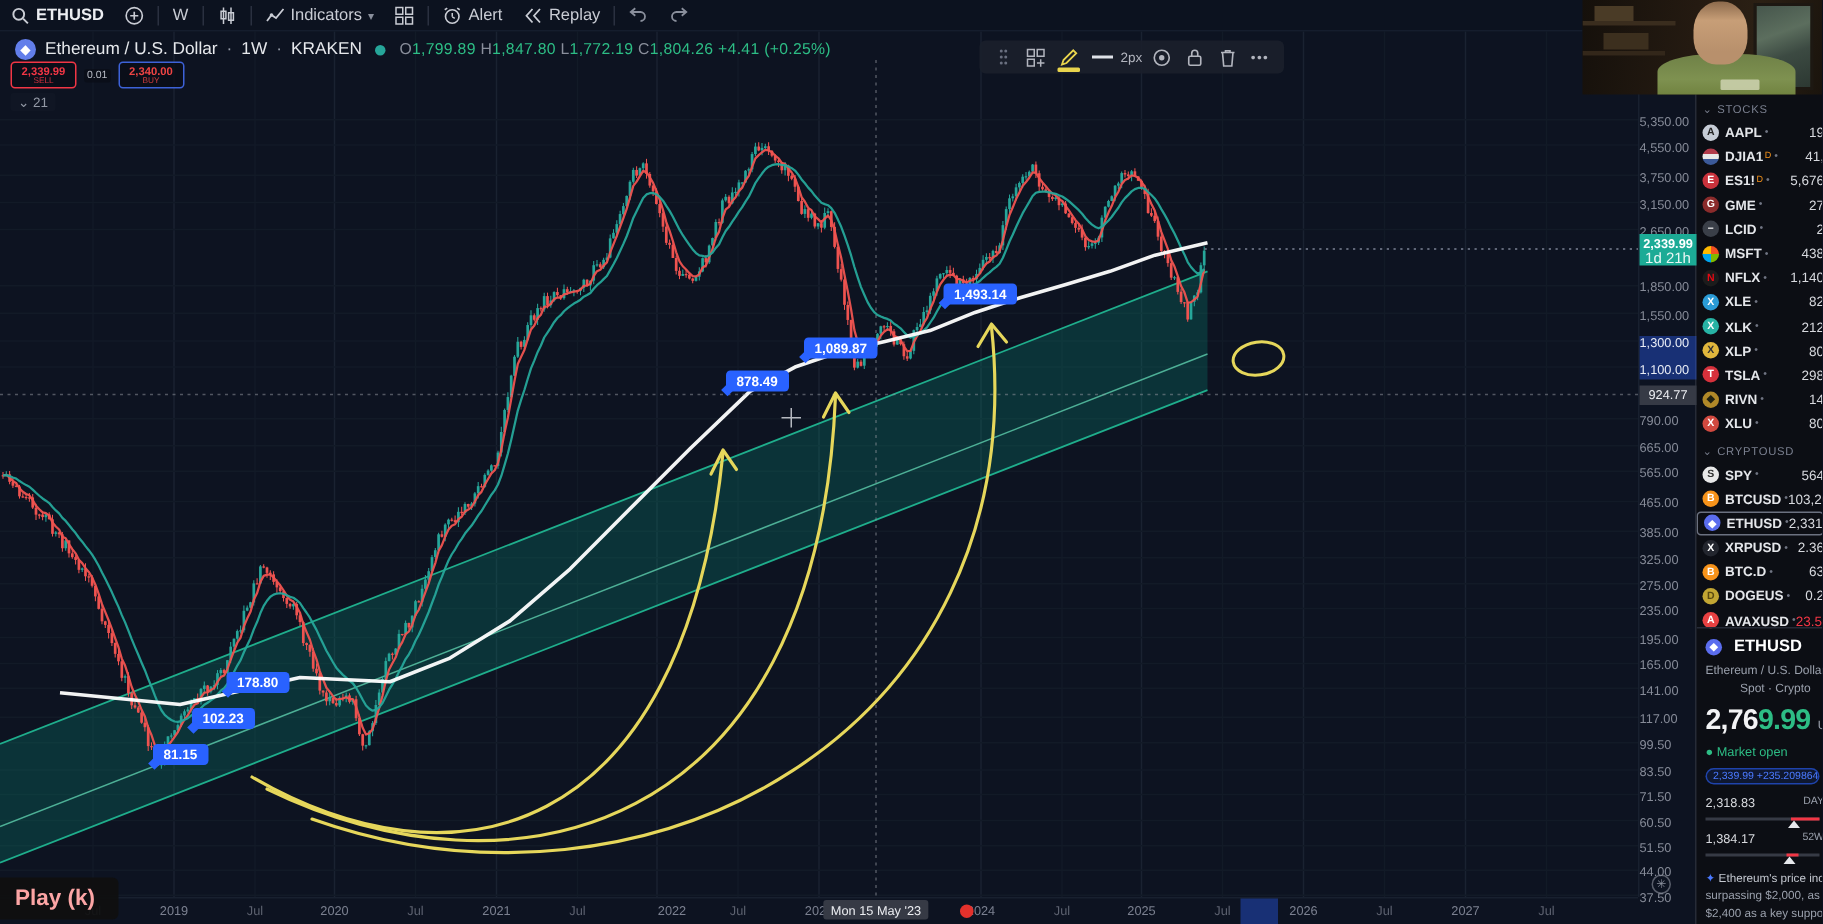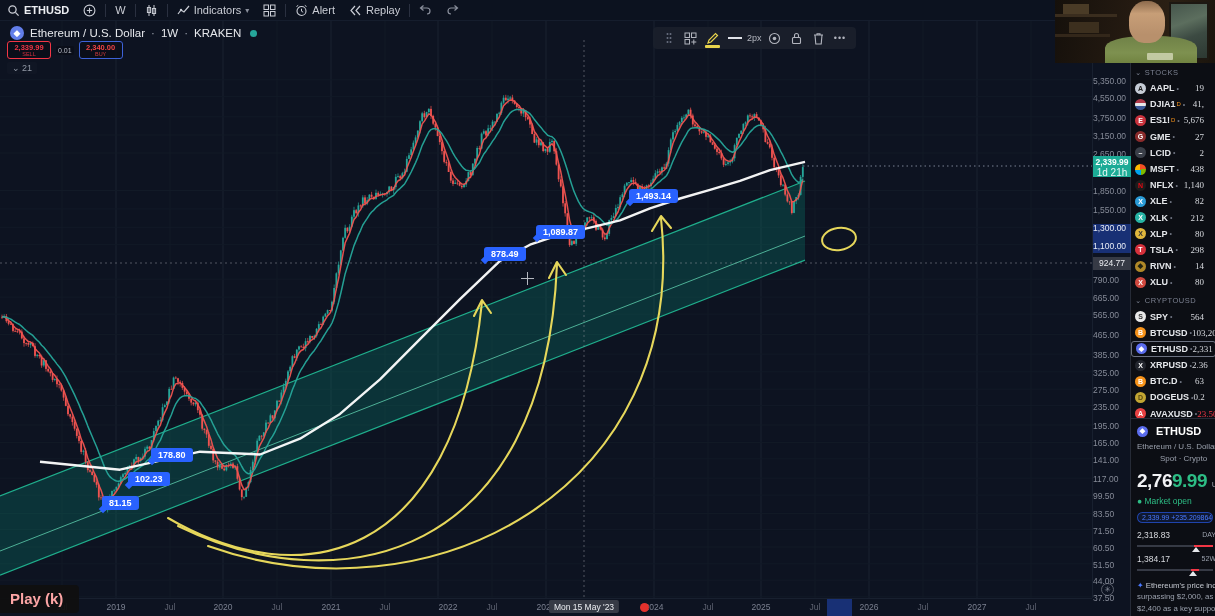--- a/index.html
+++ b/index.html
@@ -88,21 +88,21 @@
   #watchlist { position:absolute; left:0; top:62px; width:85px; }
   .wl-header { display:flex; align-items:center; gap:3px; height:15px; padding:0 4px; color:#7b8090;
     font-size:7.5px; letter-spacing:.5px; margin-top:3px; }
   .wl-row { display:flex; align-items:center; height:16.2px; padding:0 0 0 4px; white-space:nowrap; }
   .wl-row.sel { border:1px solid #6b7180; border-radius:3px; }
   .wl-ico { width:11px; height:11px; min-width:11px; border-radius:50%; margin-right:4px;
     font-size:7px; font-weight:bold; display:flex; align-items:center; justify-content:center; color:#fff; }
   .wl-sym { font-size:9px; color:#e4e6ea; font-weight:bold; }
   .wl-sup { font-size:6px; color:#f7931a; vertical-align:super; margin-left:1px;}
   .wl-dot { font-size:7px; color:#6f7482; margin-left:2px; }
-  .wl-val { margin-left:auto; font-size:9px; color:#d7d9de; padding-right:12px;font-family:Liberation Serif, serif; }
+  .wl-val { margin-left:auto; font-size:9px; color:#d7d9de; padding-right:0; }
 
   
   #sym-detail { position:absolute; left:0; top:418px; width:85px; padding:6px 0 0 6px;
     border-top:1px solid #262b37; color:#d7d9de; white-space:nowrap; }
   .sd-title { display:flex; align-items:center; gap:4px; font-size:11px; font-weight:bold; color:#fff; }
   .sd-sub { font-size:8px; color:#9aa0ac; margin-top:5px; }
   .sd-type { font-size:8px; color:#9aa0ac; margin-top:3px;padding-left:23px; }
   .sd-price { margin-top:7px; font-size:19px; font-weight:bold; color:#f2f3f5; letter-spacing:-.5px;}
   .sd-price .accent { color:#2dbd85; }
   .sd-price .cur { font-size:8px; color:#9aa0ac; font-weight:normal; }
@@ -241,20 +241,27 @@
   </div>
 
   <div id="legend">
     <span class="coin-ico">◆</span>
     <span>Ethereum / U.S. Dollar</span>
     <span style="color:#9aa0ac">·</span>
     <span>1W</span>
     <span style="color:#9aa0ac">·</span>
     <span>KRAKEN</span>
     <span class="status-dot"></span>
+    <span class="ohlc">
+      <span class="k">O</span><span>1,799.89</span>
+      <span class="k">H</span><span>1,847.80</span>
+      <span class="k">L</span><span>1,772.19</span>
+      <span class="k">C</span><span>1,804.26</span>
+      <span>+4.41 (+0.25%)</span>
+    </span>
   </div>
 
   <div id="trade-box">
     <div class="trade-btn sell">
       <span class="v">2,339.99</span>
       <span class="l">SELL</span>
     </div>
     <span id="spread">0.01</span>
     <div class="trade-btn buy">
       <span class="v">2,340.00</span>

